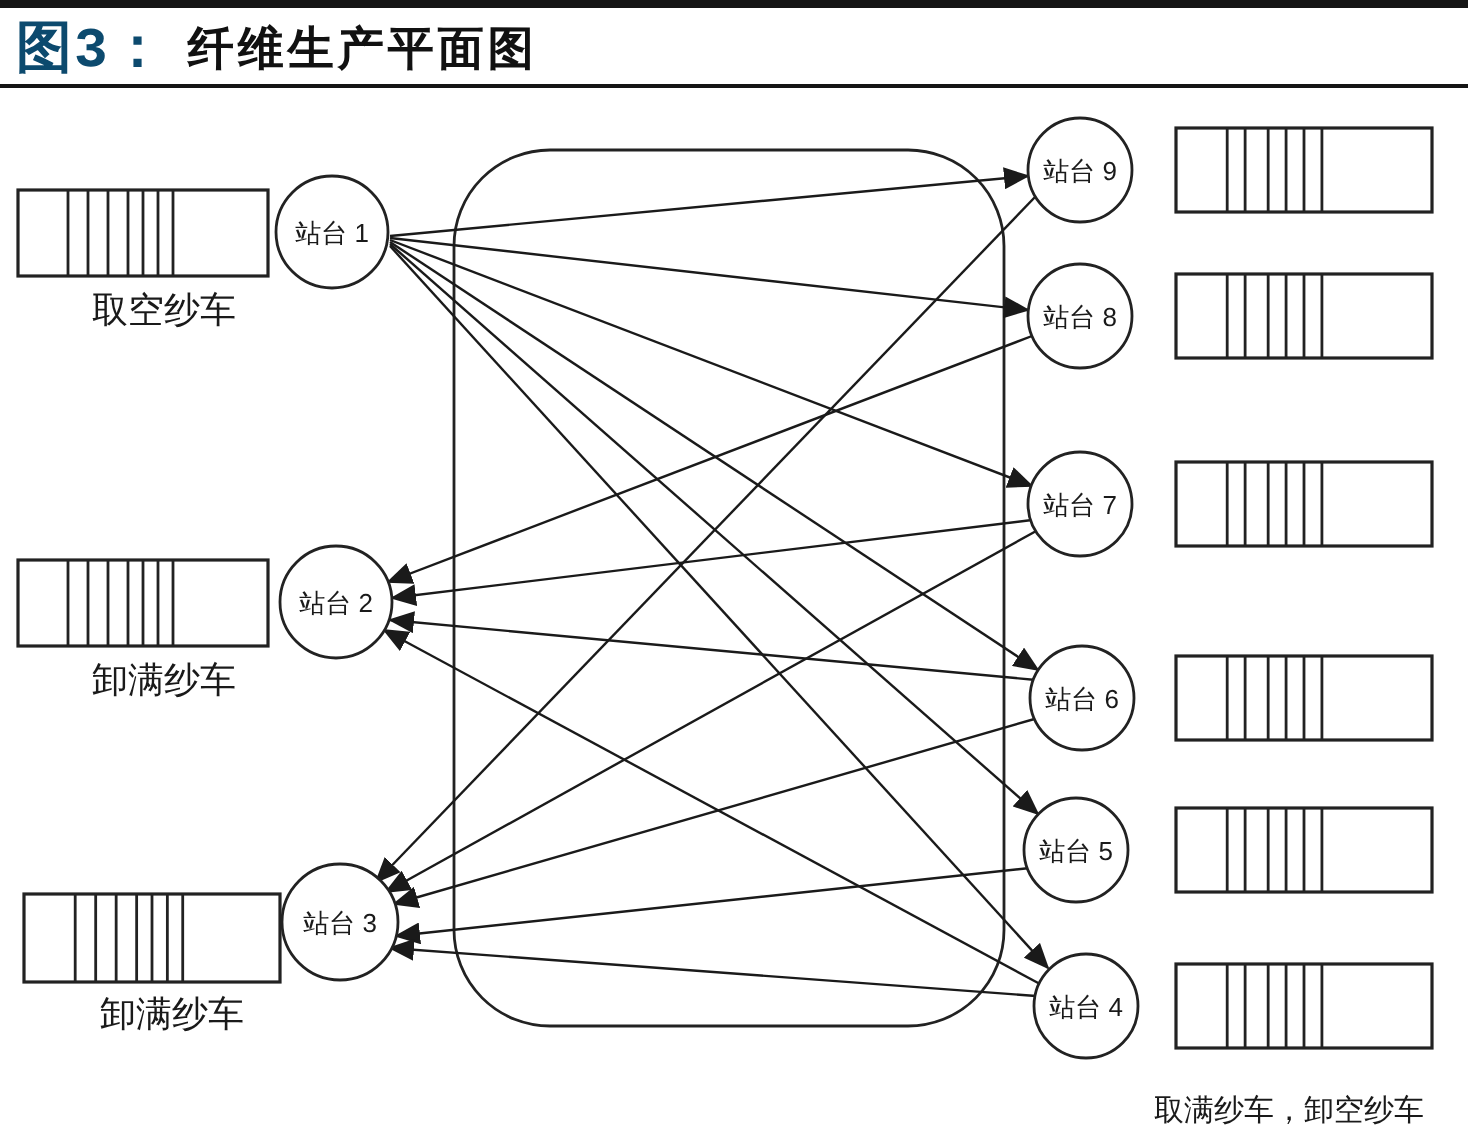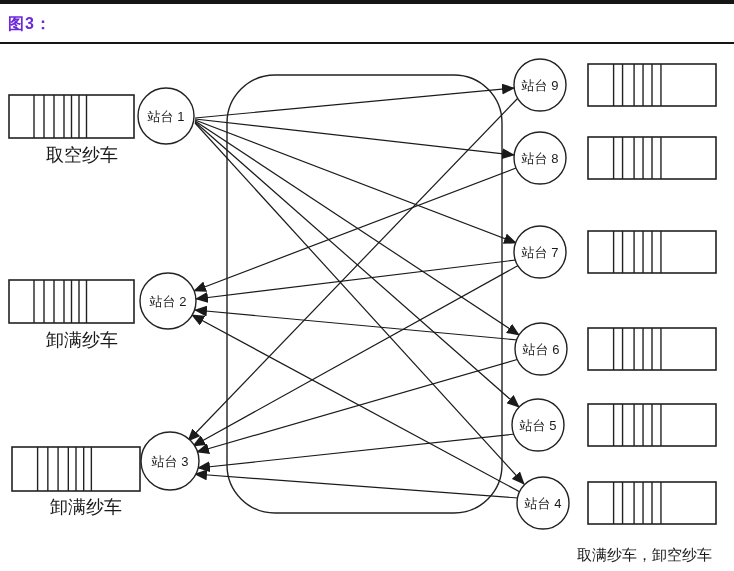--- a/index.html
+++ b/index.html
@@ -1,40 +1,41 @@
 <!DOCTYPE html>
 <html><head>
 <meta charset="utf-8">
 <style>
   html,body{margin:0;padding:0;background:#ffffff;}
   body{width:734px;height:571px;position:relative;overflow:hidden;
        font-family:"Liberation Sans",sans-serif;}
   .top-rule{position:absolute;left:0;top:0;width:734px;height:4px;background:#151515;}
   .header{position:absolute;left:8px;top:8px;width:720px;height:32px;
           display:flex;align-items:center;gap:10px;}
-  .fig-label{font-size:16px;font-weight:bold;color:#6d28d9;letter-spacing:1px;}
+  .fig-label{font-size:28px;font-weight:bold;color:#0c4a6e;letter-spacing:1px;font-family:Liberation Mono, monospace;}
   .fig-title{font-size:23px;font-weight:bold;color:#111;letter-spacing:2px;}
   .title-underline{position:absolute;left:0;top:42px;width:734px;height:2px;background:#151515;}
   svg{position:absolute;left:0;top:0;}
   svg text{font-family:"Liberation Sans",sans-serif;fill:#1a1a1a;}
   .cart{fill:#ffffff;stroke:#222;stroke-width:1.6;}
   .cart-div{stroke:#222;stroke-width:1.4;}
   .node{fill:#ffffff;stroke:#222;stroke-width:1.4;}
   .node-label{font-size:13px;}
   .caption{font-size:18px;}
   .footer{font-size:15px;}
   .area{fill:none;stroke:#222;stroke-width:1.4;}
   .flow{stroke:#1a1a1a;stroke-width:1.2;fill:none;}
 </style>
 </head>
 <body>
 
 <div class="top-rule"></div>
 <div class="header">
   <span class="fig-label">图3：</span>
+  <span class="fig-title">纤维生产平面图</span>
 </div>
 <div class="title-underline"></div>
 
 <svg width="734" height="571" viewBox="0 0 734 571">
   <defs>
     <marker id="arrow" markerWidth="14" markerHeight="11" refX="12" refY="5.5" orient="auto" markerUnits="userSpaceOnUse">
       <path d="M0,0 L13,5.5 L0,11 z" fill="#1a1a1a"></path>
     </marker>
   </defs>
 

